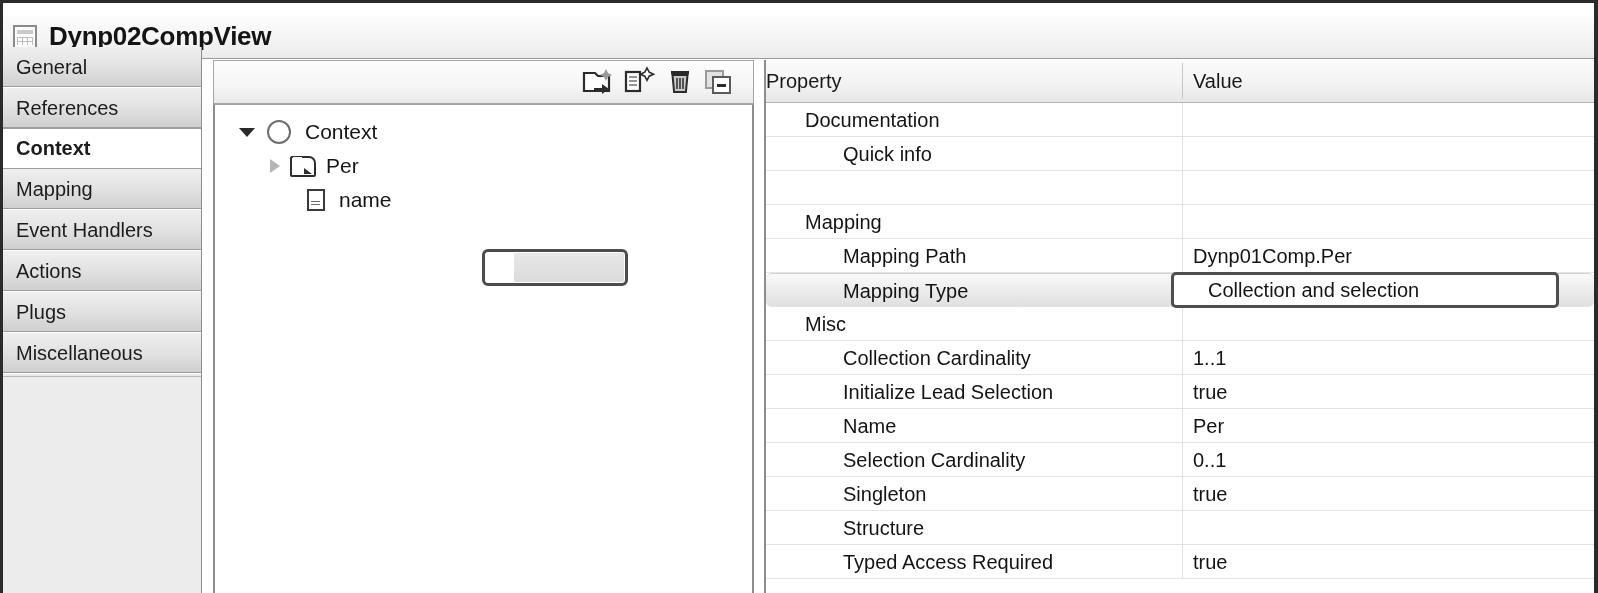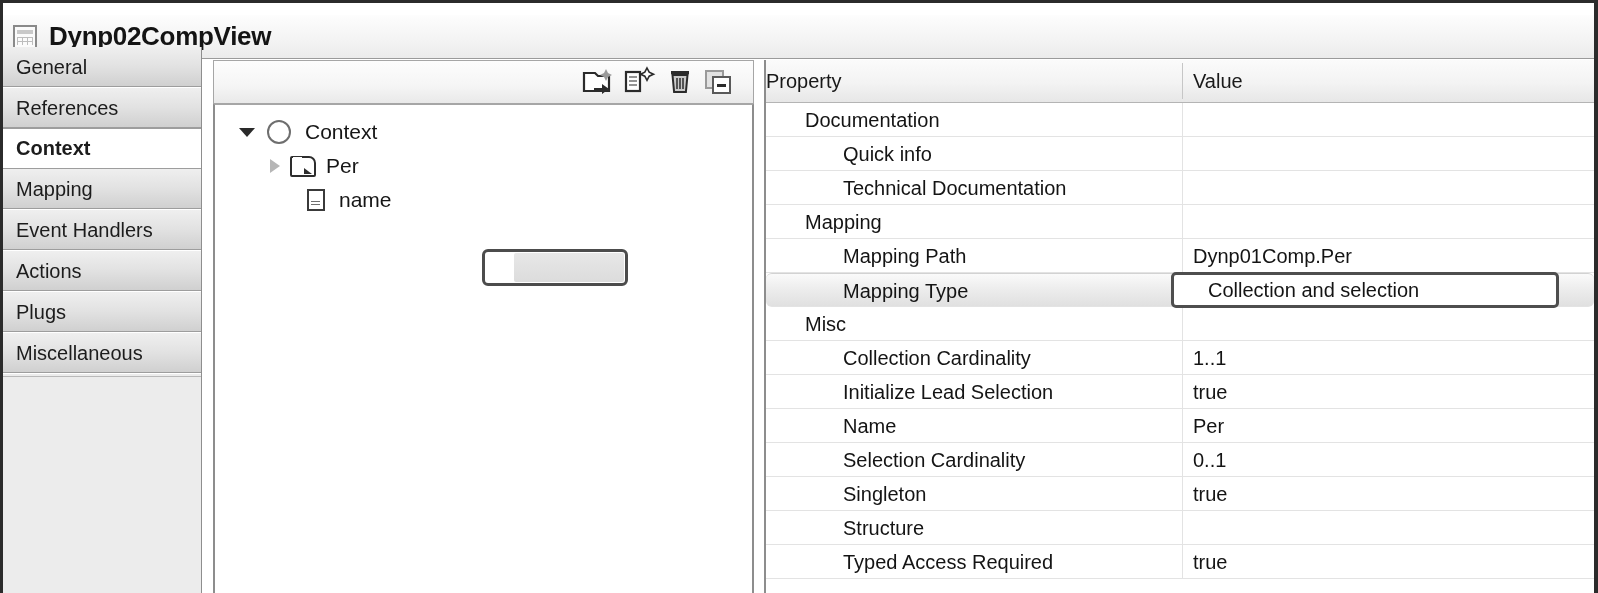--- a/index.html
+++ b/index.html
@@ -326,21 +326,20 @@
     </div>
 
     <div class="prow">
       <span class="cell-div"></span>
       <span class="plabel c">Quick info</span>
       <span class="pvalue"></span>
     </div>
 
     <div class="prow">
       <span class="cell-div"></span>
-      <span class="plabel c">Technical Documentation</span>
       <span class="pvalue"></span>
     </div>
 
     <div class="prow">
       <span class="cell-div"></span>
       <span class="plabel g">Mapping</span>
       <span class="pvalue"></span>
     </div>
 
     <div class="prow">

